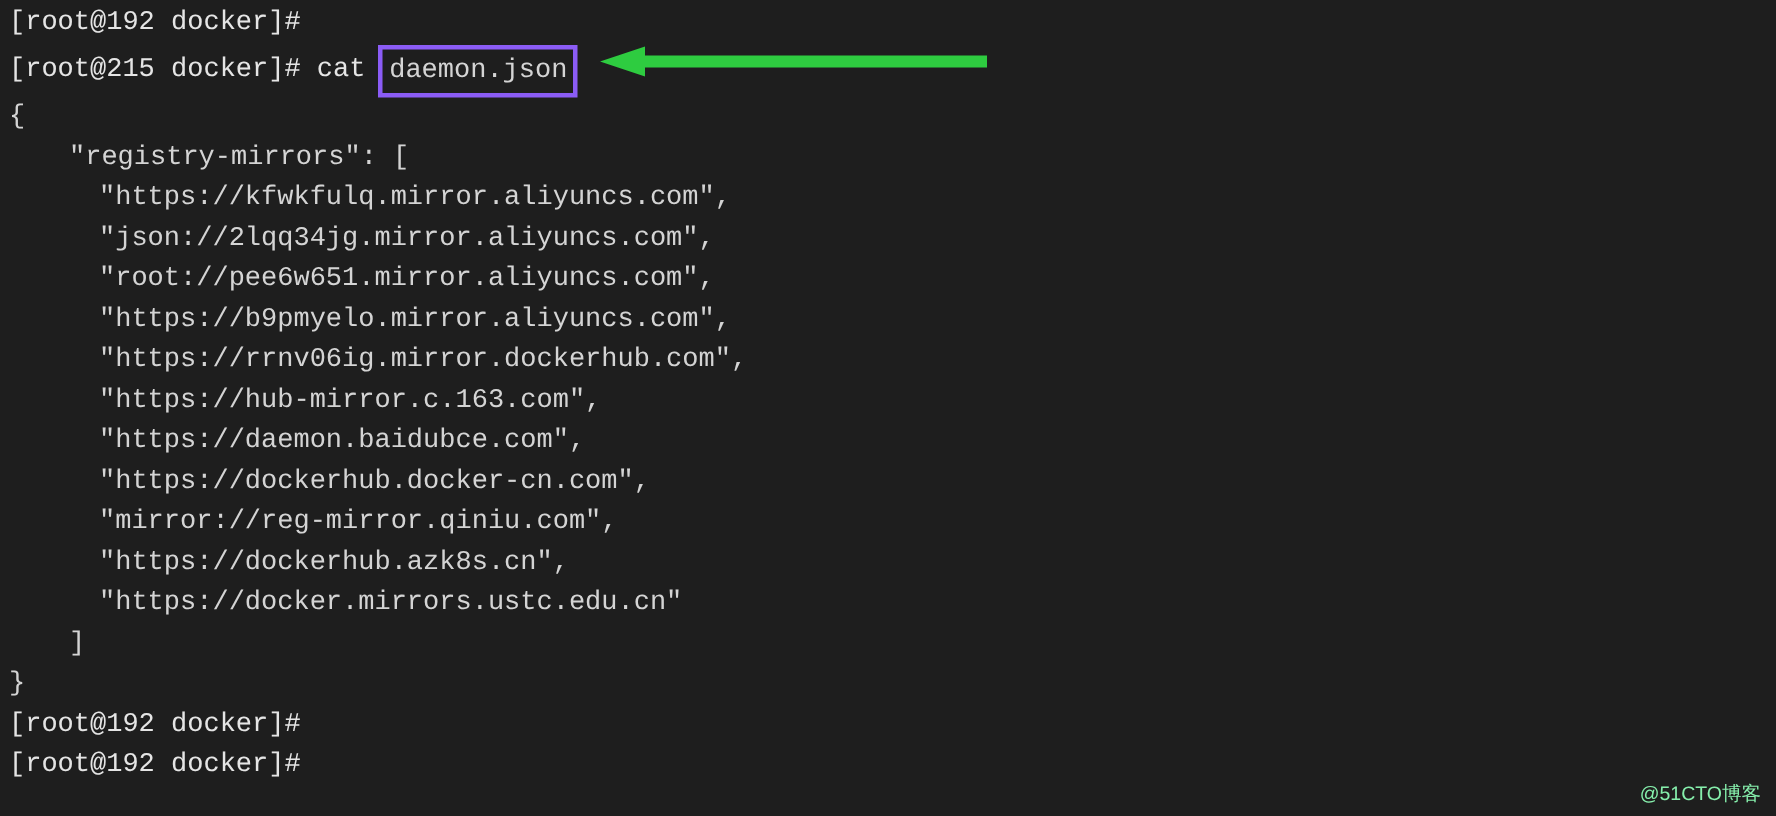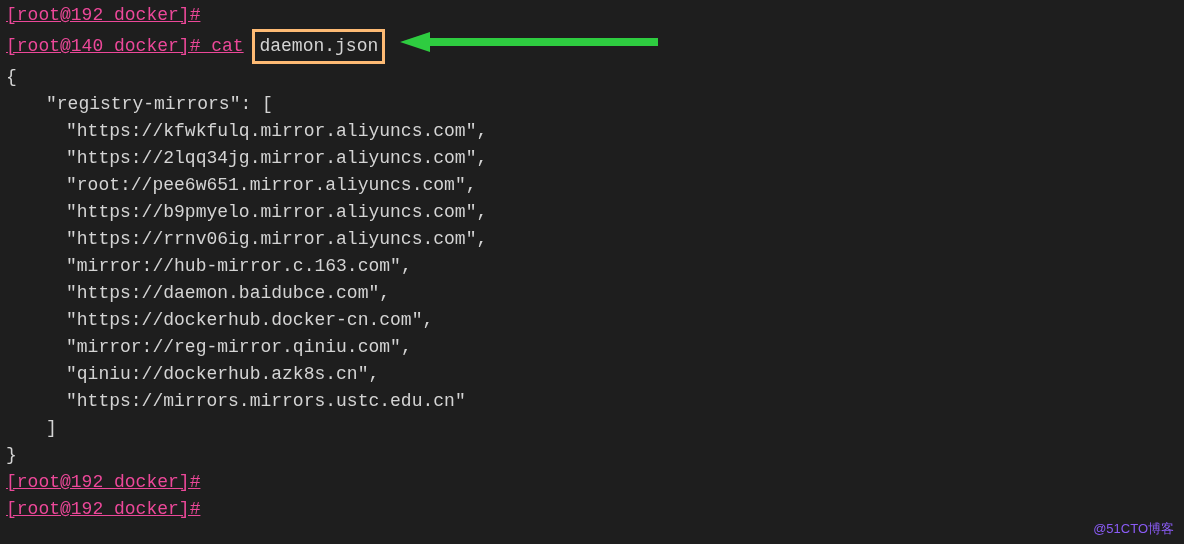--- a/index.html
+++ b/index.html
@@ -16,25 +16,24 @@
       padding: 2px 6px;
       width: 1184px;
       height: 544px;
       overflow: hidden;
       position: relative;
     }
     .terminal-line {
       white-space: pre;
     }
     .prompt-user {
-      color: #ec4899;
-      text-decoration: underline;
+      color: #e5e5e5;
     }
     .highlighted-box {
-      border: 3px solid #fdba74;
+      border: 3px solid #8b5cf6;
       padding: 1px 4px;
       display: inline-block;
       margin-left: -2px;
     }
     .arrow-container {
       display: inline-block;
       vertical-align: middle;
       margin-left: 15px;
     }
     .arrow {
@@ -45,45 +44,45 @@
     .indent-1 {
       padding-left: 40px;
     }
     .indent-2 {
       padding-left: 60px;
     }
     .watermark {
       position: absolute;
       bottom: 6px;
       right: 10px;
-      color: #8b5cf6;
+      color: #86efac;
       font-size: 13px;
       font-family: Arial, sans-serif;
     }
   </style>
 </head>
 <body>
 
 <div>
   <div class="terminal-line"><span class="prompt-user">[root@192 docker]#</span></div>
-  <div class="terminal-line"><span class="prompt-user">[root@140 docker]# cat</span> <span class="highlighted-box">daemon.json</span><span class="arrow-container"><svg class="arrow" width="260" height="24" viewBox="0 0 260 24">
+  <div class="terminal-line"><span class="prompt-user">[root@215 docker]# cat</span> <span class="highlighted-box">daemon.json</span><span class="arrow-container"><svg class="arrow" width="260" height="24" viewBox="0 0 260 24">
           <polygon points="0,12 30,2 30,8 258,8 258,16 30,16 30,22" fill="#2ecc40"></polygon>
         </svg></span></div>
   <div class="terminal-line">{</div>
   <div class="terminal-line indent-1">"registry-mirrors": [</div>
   <div class="terminal-line indent-2">"<span class="underlined">https://kfwkfulq.mirror.aliyuncs.com</span>",</div>
-  <div class="terminal-line indent-2">"<span class="underlined">https://2lqq34jg.mirror.aliyuncs.com</span>",</div>
+  <div class="terminal-line indent-2">"<span class="underlined">json://2lqq34jg.mirror.aliyuncs.com</span>",</div>
   <div class="terminal-line indent-2">"<span class="underlined">root://pee6w651.mirror.aliyuncs.com</span>",</div>
   <div class="terminal-line indent-2">"<span class="underlined">https://b9pmyelo.mirror.aliyuncs.com</span>",</div>
-  <div class="terminal-line indent-2">"<span class="underlined">https://rrnv06ig.mirror.aliyuncs.com</span>",</div>
-  <div class="terminal-line indent-2">"<span class="underlined">mirror://hub-mirror.c.163.com</span>",</div>
+  <div class="terminal-line indent-2">"<span class="underlined">https://rrnv06ig.mirror.dockerhub.com</span>",</div>
+  <div class="terminal-line indent-2">"<span class="underlined">https://hub-mirror.c.163.com</span>",</div>
   <div class="terminal-line indent-2">"<span class="underlined">https://daemon.baidubce.com</span>",</div>
   <div class="terminal-line indent-2">"<span class="underlined">https://dockerhub.docker-cn.com</span>",</div>
   <div class="terminal-line indent-2">"<span class="underlined">mirror://reg-mirror.qiniu.com</span>",</div>
-  <div class="terminal-line indent-2">"<span class="underlined">qiniu://dockerhub.azk8s.cn</span>",</div>
-  <div class="terminal-line indent-2">"<span class="underlined">https://mirrors.mirrors.ustc.edu.cn</span>"</div>
+  <div class="terminal-line indent-2">"<span class="underlined">https://dockerhub.azk8s.cn</span>",</div>
+  <div class="terminal-line indent-2">"<span class="underlined">https://docker.mirrors.ustc.edu.cn</span>"</div>
   <div class="terminal-line indent-1">]</div>
   <div class="terminal-line">}</div>
   <div class="terminal-line"><span class="prompt-user">[root@192 docker]#</span></div>
   <div class="terminal-line"><span class="prompt-user">[root@192 docker]#</span></div>
 </div>
 
 <div class="watermark">@51CTO博客</div>
 
 </body></html>

